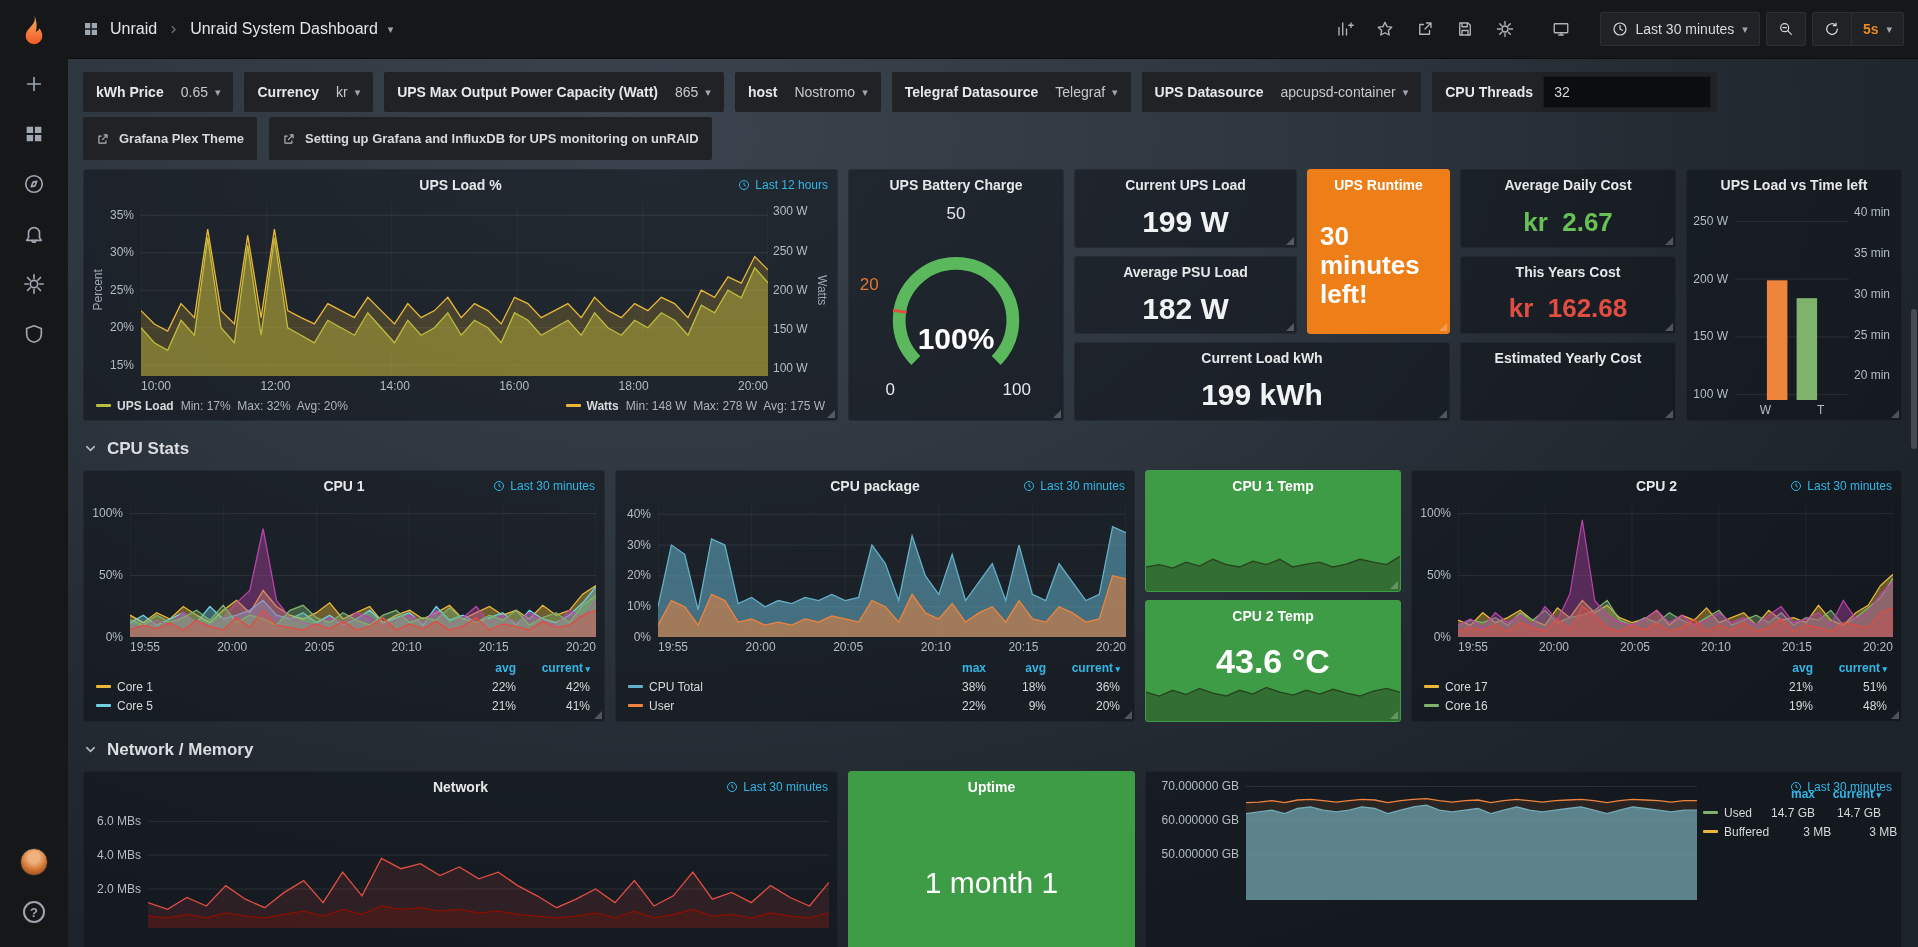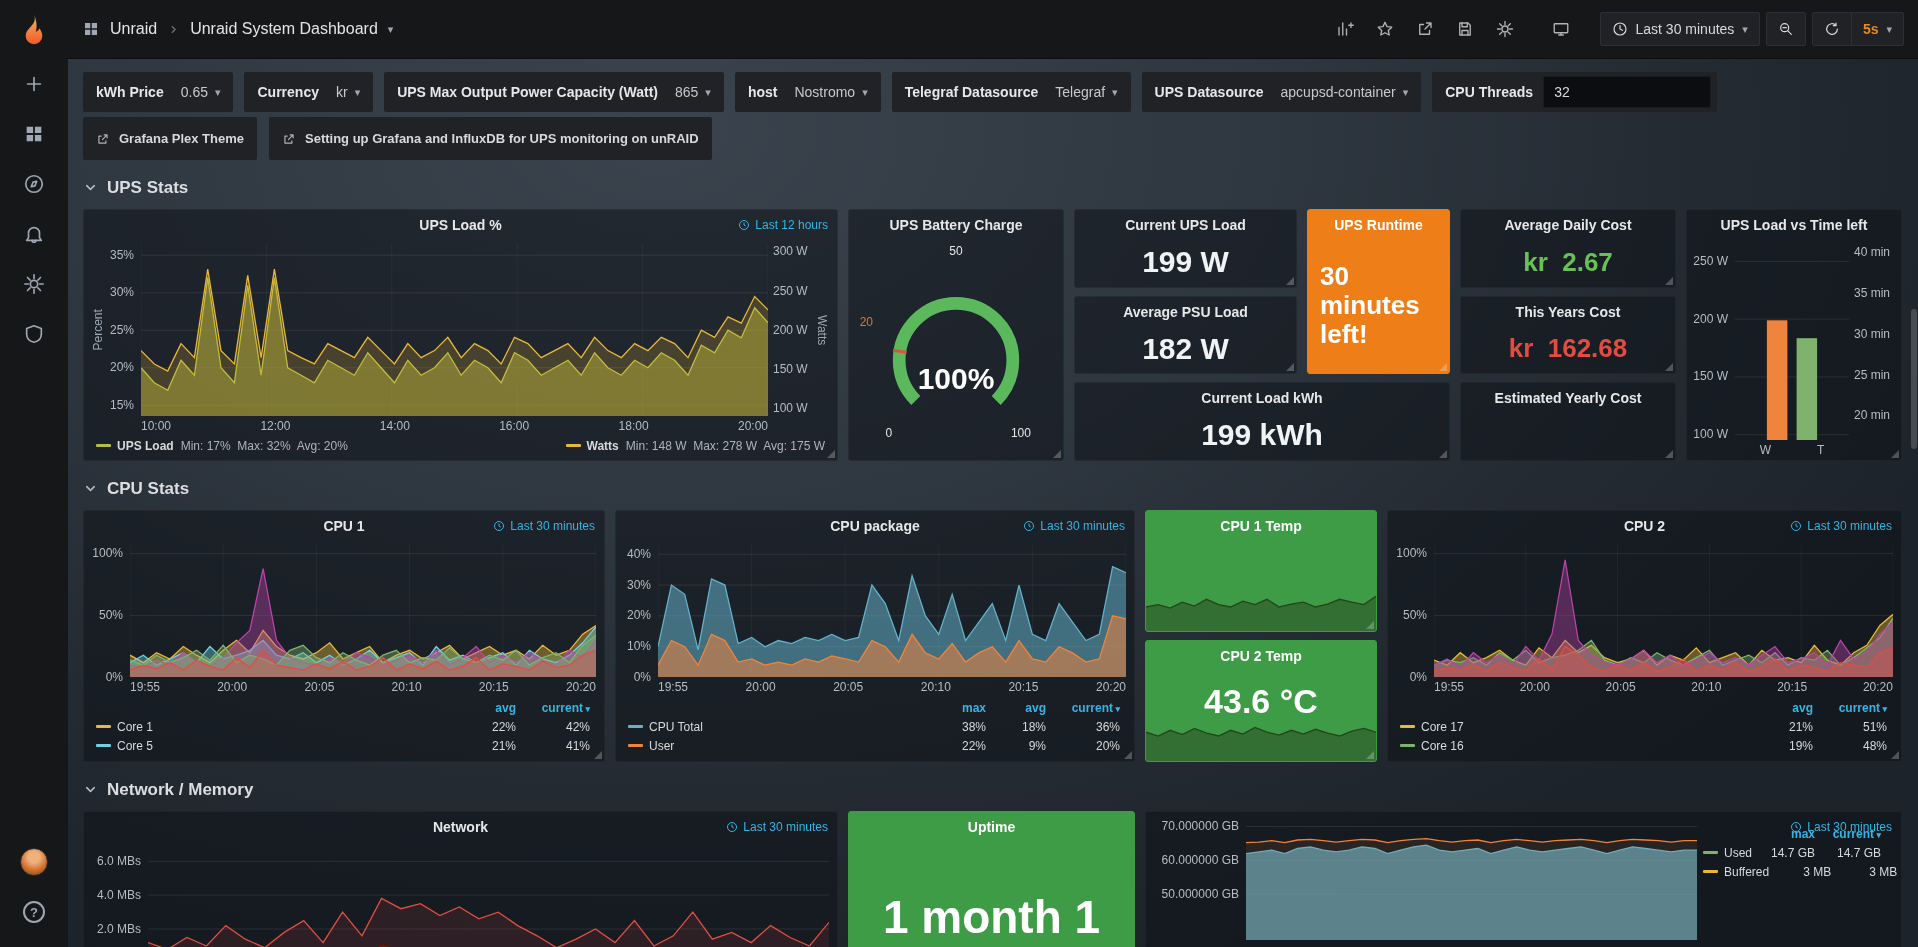--- a/index.html
+++ b/index.html
@@ -62,21 +62,21 @@
 .time-override svg{width:12px;height:12px;stroke:currentColor;fill:none;stroke-width:2}
 
 .stat-value{flex:1;display:flex;align-items:center;justify-content:center;font-weight:700;color:#f0f2f4;white-space:pre}
 .v30{font-size:30px}.v24{font-size:26px}.v26{font-size:26px}.v34{font-size:34px;padding-bottom:26px;position:relative;z-index:2}
 .stat-value.green{color:var(--value-green)}.stat-value.red{color:var(--value-red)}
 .wrap{white-space:normal;text-align:left;line-height:1.12;padding:0 12px}
 .panel.orange{background:var(--panel-orange);border-color:var(--panel-orange)}
 .panel.green-bg{background:var(--panel-green);border-color:var(--panel-green)}
 .panel.orange .ptitle,.panel.green-bg .ptitle,.panel.orange .stat-value,.panel.green-bg .stat-value{color:#fff}
 .spark{position:absolute;left:0;right:0;bottom:0;height:40%;z-index:1}
-.uptime-value{font-size:46px;font-weight:700;color:#fff;text-align:center;margin-top:50px;white-space:nowrap}
+.uptime-value{font-size:30px;font-weight:400;color:#fff;text-align:center;margin-top:66px;white-space:nowrap}
 
 .ups-mid{display:grid;grid-template-columns:223px 143px;grid-template-rows:1fr 1fr 1fr;gap:8px 10px}
 .vstack{display:flex;flex-direction:column;gap:8px}
 .vstack>.panel{flex:1}
 
 .graph-area{flex:1;display:flex;min-height:0;padding:6px 8px 0 6px}
 .vlabel{writing-mode:vertical-rl;transform:rotate(180deg);font-size:12px;color:#9fa7b3;display:flex;align-items:center;justify-content:center;width:15px;margin-bottom:20px}
 .vlabel.rightlabel{transform:none}
 .ycol{position:relative;font-size:12px;color:#b4bdc4;margin-bottom:20px;flex:none}
 .ycol .tick{position:absolute;right:7px;transform:translateY(-50%);white-space:nowrap}
@@ -102,21 +102,21 @@
 .lt-head span:last-child::after{content:" ▾";font-size:9px}
 .legend-side{width:196px;padding:6px 12px 0 6px;font-size:12px}
 .legend-side .lt.cols2{grid-template-columns:1fr 62px 66px}
 
 .gauge-wrap{flex:1;position:relative;display:flex;align-items:center;justify-content:center}
 .gauge-svg{width:196px;height:157px}
 .gauge-track{stroke:#182430;stroke-width:14;fill:none}
 .gauge-arc{stroke:#5cb85c;stroke-width:13;fill:none}
 .gauge-thresh{stroke:var(--value-red);stroke-width:3}
 .gauge-value{position:absolute;left:0;right:0;top:56%;text-align:center;font-size:30px;font-weight:700;color:#fff}
-.glabel{position:absolute;font-size:12px;color:#e6e7e9}
+.glabel{position:absolute;font-size:17px;color:#e6e7e9}
 .l0{left:17%;bottom:9%}
 .l20{left:5%;top:35%;color:#e0752d}
 .l50{left:50%;top:3%;transform:translateX(-50%)}
 .l100{right:15%;bottom:9%}
 
 .scrollbar{position:absolute;right:0;top:59px;bottom:0;width:9px;z-index:6}
 .scroll-thumb{position:absolute;right:1px;top:250px;height:140px;width:6px;background:rgba(255,255,255,.18);border-radius:3px;cursor:pointer}
 </style>
 </head>
 <body>
@@ -318,26 +318,20 @@
         <span>Grafana Plex Theme</span>
       </a>
       <a class="dash-link">
         <svg viewBox="0 0 24 24">
             <path d="M14 5h5v5M19 5l-8 8M9 7H5v12h12v-4"></path>
           </svg>
         <span>Setting up Grafana and InfluxDB for UPS monitoring on unRAID</span>
       </a>
     </div>
 
-    <div class="row-header">
-      <svg viewBox="0 0 24 24">
-          <path d="M6 9l6 6 6-6"></path>
-        </svg>
-      <span class="row-title">UPS Stats</span>
-    </div>
 
     <div class="panel-row" style="height:252px">
 
       <section class="panel" style="width:755px;flex:none">
         <h3 class="ptitle">UPS Load %</h3>
         <button class="time-override">
           <svg viewBox="0 0 24 24">
               <circle cx="12" cy="12" r="9"></circle>
               <path d="M12 7v5l3.5 2"></path>
             </svg>
@@ -640,21 +634,21 @@
                 <i class="dash" style="background: rgb(239, 132, 60);"></i>
                 <span>User</span>
               </span>
             <span>22%</span>
             <span>9%</span>
             <span>20%</span>
           </div>
         </div>
       </section>
 
-      <div class="vstack" style="width:232px;flex:none">
+      <div class="vstack" style="width:256px;flex:none">
         <section class="panel stat green-bg">
           <h3 class="ptitle">CPU 1 Temp</h3>
           <div class="spark"><svg viewBox="0 0 214 48" preserveAspectRatio="none" style="width: 100%; height: 100%;">
                 <polygon points="0.0,24.0 11.3,21.6 22.5,25.0 33.8,19.2 45.1,23.0 56.3,16.3 67.6,21.6 78.8,24.0 90.1,18.2 101.4,21.6 112.6,16.3 123.9,24.0 135.2,21.1 146.4,19.2 157.7,24.0 168.9,21.1 180.2,16.3 191.5,19.2 202.7,21.6 214.0,13.4 214,48 0,48" fill="#27431f" fill-opacity="0.5"></polygon>
                 <polyline points="0.0,24.0 11.3,21.6 22.5,25.0 33.8,19.2 45.1,23.0 56.3,16.3 67.6,21.6 78.8,24.0 90.1,18.2 101.4,21.6 112.6,16.3 123.9,24.0 135.2,21.1 146.4,19.2 157.7,24.0 168.9,21.1 180.2,16.3 191.5,19.2 202.7,21.6 214.0,13.4" fill="none" stroke="#27431f" stroke-width="1.3"></polyline>
               </svg></div>
         </section>
         <section class="panel stat green-bg">
           <h3 class="ptitle">CPU 2 Temp</h3>
           <div class="stat-value v34">43.6 °C</div>

